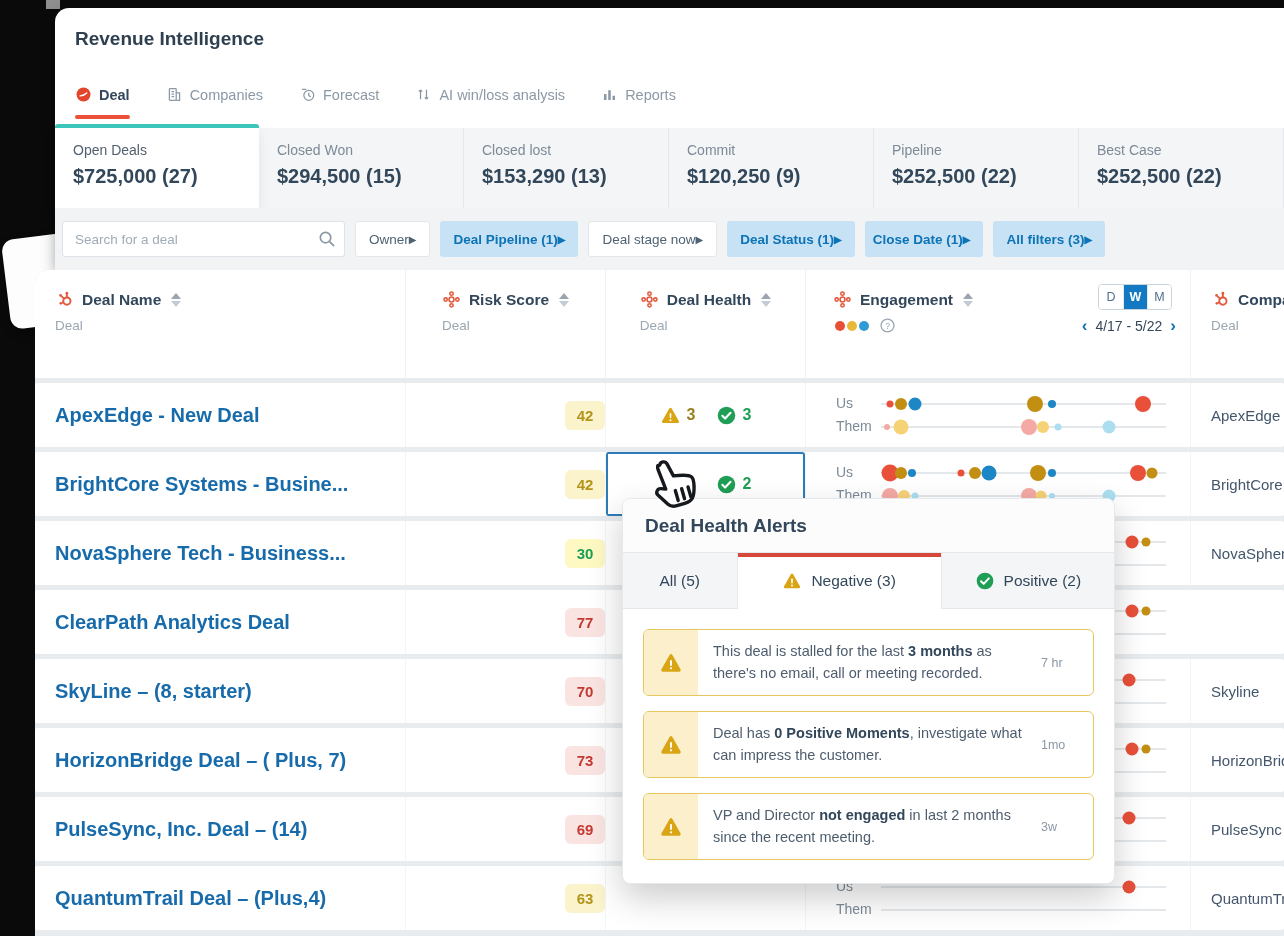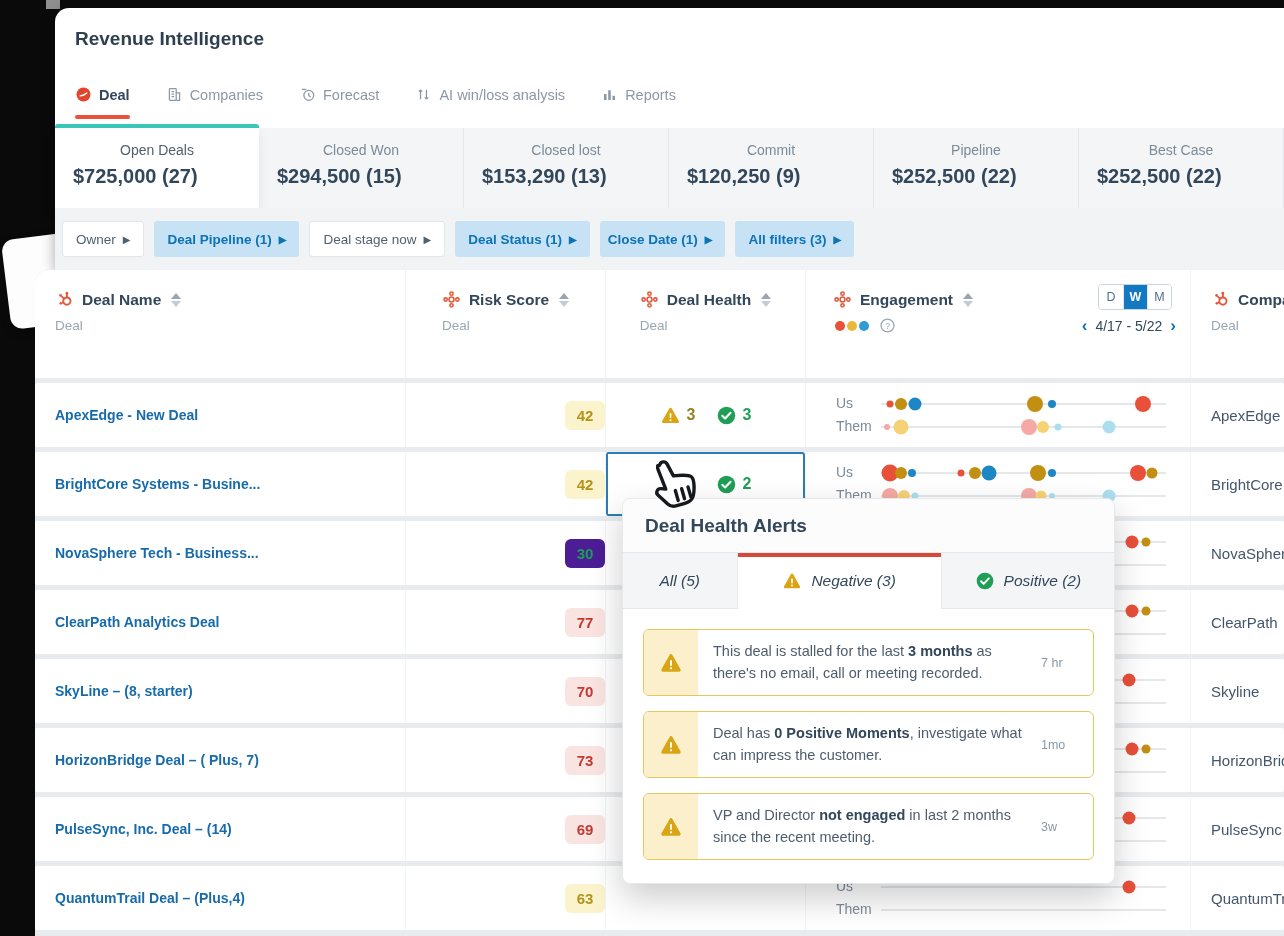--- a/index.html
+++ b/index.html
@@ -19,34 +19,34 @@
     border-radius:12px; transform:rotate(-7deg); box-shadow:0 4px 10px rgba(0,0,0,.3);
   }
   .page-title { position:absolute; left:20px; top:20px; font-size:19px; font-weight:700; color:#2e3f50; }
   .nav-tabs { position:absolute; left:20px; top:78px; display:flex; gap:36px; align-items:center; }
   .nav-tab { position:relative; display:flex; align-items:center; gap:7px; font-size:14.5px; color:#8b98a6; cursor:pointer; }
   .nav-tab .ico { width:17px; height:17px; display:inline-flex; }
   .nav-tab.active { color:#33475b; font-weight:700; }
   .nav-tab.active::after { content:""; position:absolute; left:0; right:0; bottom:-16px; height:4px; background:#eb5038; border-radius:2px; }
   .summary-row { position:absolute; left:0; top:120px; width:100%; height:80px; background:#f3f5f6; display:flex; }
   .tile { flex:1; padding:14px 18px 0; border-right:1px solid #e4e8eb; }
-  .tile .t-label { font-size:14px; color:#7d8a98; margin-bottom:7px;text-align:center; }
+  .tile .t-label { font-size:14px; color:#7d8a98; margin-bottom:7px; }
   .tile .t-value { font-size:20px; font-weight:700; color:#33475b; }
   .tile.active { position:relative; background:#fff; border-right:none; box-shadow:0 5px 12px rgba(0,0,0,.08); }
   .tile.active::before { content:""; position:absolute; left:0; right:0; top:-4px; height:4px; background:#3cc6ba; border-radius:3px 3px 0 0; }
   .tile.active .t-label { color:#52606e; }
   .filter-row { position:absolute; left:0; top:200px; width:100%; height:62px; background:#f1f3f4; display:flex; align-items:center; gap:10px; padding-left:7px; }
   .search-box { position:relative; width:283px; height:36px; }
   .search-box input {
     width:100%; height:100%; border:1px solid #dde3e8; border-radius:3px; background:#fff;
     font-family:"Liberation Sans",sans-serif; font-size:13.5px; color:#506070; padding:0 34px 0 12px; outline:none;
   }
   .search-box input::placeholder { color:#9fabb8; }
   .search-box .sico { position:absolute; right:9px; top:8px; width:19px; height:19px; }
-  .chip { height:36px; display:flex; align-items:center; gap:7px; padding:0 13px; border-radius:3px; font-size:13.5px; cursor:pointer; white-space:nowrap; }
+  .chip { height:36px; display:flex; align-items:center; padding:0 13px; border-radius:3px; font-size:13.5px; cursor:pointer; white-space:nowrap; }
   .chip .caret { font-size:10px; }
   .chip.plain { background:#fff; color:#4f6272; border:1px solid #e3e7ea; }
   .chip.blue { background:#c7e2f4; color:#0c73b6; font-weight:700; }
   
   .table-card {
     position:absolute; left:35px; top:270px; width:1249px; height:666px;
     background:#e9ecee; border-radius:14px 0 0 0; overflow:hidden;
   }
   .thead { width:100%; height:108px; background:#fff; border-radius:14px 0 0 0; display:grid; grid-template-columns:370px 200px 200px 385px 1fr; margin-bottom:5px; }
   .th { position:relative; border-left:1px solid #f0f2f4; padding-top:20px; }
@@ -67,25 +67,25 @@
   .dwm span { width:24px; height:24px; display:flex; align-items:center; justify-content:center; font-size:12.5px; color:#516f90; background:#fff; cursor:pointer; border-left:1px solid #e2e8ee; }
   .dwm span:first-child { border-left:none; }
   .dwm span.on { background:#1379c3; color:#fff; font-weight:700; }
   .datenav { position:absolute; right:14px; top:47px; display:flex; align-items:center; gap:8px; font-size:14px; color:#33475b; }
   .datenav .chv { color:#1273b0; font-size:17px; font-weight:700; cursor:pointer; line-height:1; }
   
   .trow { width:100%; height:64px; background:#fff; display:grid; grid-template-columns:370px 200px 200px 385px 1fr; margin-bottom:5px; border-radius:2px; }
   .trow.gap-before { margin-top:8px; }
   .td { position:relative; border-left:1px solid #f2f4f6; display:flex; align-items:center; }
   .td:first-child { border-left:none; }
-  .td.name { padding-left:20px; font-size:14px; font-weight:700; color:#176bab; cursor:pointer; }
+  .td.name { padding-left:20px; font-size:20px; font-weight:700; color:#176bab; cursor:pointer; }
   .td.risk { justify-content:flex-end; }
   .badge { min-width:40px; height:29px; border-radius:6px; display:flex; align-items:center; justify-content:center; font-size:15px; font-weight:700; padding:0 8px; }
   .badge.yellow { background:#fbf3cb; color:#b3941b; }
-  .badge.green  { background:#4c1d95; color:#1a9e55; }
+  .badge.green  { background:#fef9c3; color:#1a9e55; }
   .badge.red    { background:#fae4e2; color:#c23a31; }
   .td.health { justify-content:center; gap:20px; }
   .td.health.selected { box-shadow:inset 0 0 0 2px #2d7cb8; border-radius:3px; }
   .hgroup { display:flex; align-items:center; gap:6px; font-size:16px; font-weight:700; }
   .hgroup .wico, .hgroup .pico { width:21px; height:21px; display:inline-flex; }
   .hgroup.neg { color:#97801f; }
   .hgroup.pos { color:#1f9e55; }
   .td.eng { display:block; padding-top:9px; }
   .eline { position:relative; height:23px; }
   .eline .elabel { position:absolute; left:30px; top:3px; font-size:14px; color:#7d8a98; }
@@ -94,21 +94,21 @@
   .dot { position:absolute; border-radius:50%; top:12px; transform:translate(-50%,-50%); }
   .dot.red{background:#e8503a} .dot.gold{background:#c28f13} .dot.blue{background:#1d86c4}
   .dot.pink{background:#f4a9a4} .dot.yellow{background:#f6d277} .dot.lightblue{background:#abdeef}
   .td.company { padding-left:20px; font-size:15px; color:#44566b; white-space:nowrap; overflow:hidden; }
   
   .popover {
     position:absolute; left:622px; top:498px; width:493px; height:386px; background:#fff;
     border-radius:8px; border:1px solid #e6e9eb; box-shadow:0 14px 34px rgba(0,0,0,.20); z-index:5; overflow:hidden;
   }
   .pop-title { height:54px; display:flex; align-items:center; padding-left:22px; font-size:19px; font-weight:700; color:#33475b; border-bottom:1px solid #e4e8eb; background:#fcfcfc; }
-  .pop-tabs { display:flex; height:56px;font-style:italic; }
+  .pop-tabs { display:flex; height:56px; }
   .ptab { display:flex; align-items:center; justify-content:center; gap:9px; font-size:15.5px; color:#33475b; background:#f4f5f6; border-bottom:1px solid #e4e8eb; border-right:1px solid #e7eaec; cursor:pointer; }
   .ptab:nth-child(1){ width:115px; } .ptab:nth-child(2){ width:205px; } .ptab:nth-child(3){ width:173px; border-right:none; }
   .ptab .tico { width:20px; height:20px; display:inline-flex; }
   .ptab.active { position:relative; background:#fff; border-bottom:none; }
   .ptab.active::before { content:""; position:absolute; top:0; left:0; right:0; height:4px; background:#d6493a; }
   .pop-body { padding:20px 20px 0 20px; }
   .alert-card { display:flex; align-items:stretch; border:1px solid #e4c75e; border-radius:6px; overflow:hidden; margin-bottom:15px; height:67px; background:#fff; }
   .alert-stripe { width:54px; background:#fbf0cb; display:flex; align-items:center; justify-content:center; flex:none; }
   .alert-stripe .wico { width:24px; height:24px; }
   .alert-text { flex:1; padding:10px 6px 0 15px; font-size:14.5px; color:#4e5d6e; line-height:1.55; }
@@ -196,20 +196,29 @@
         <div class="tile">
           <div class="t-label">Pipeline</div>
           <div class="t-value">$252,500 (22)</div>
         </div>
         <div class="tile">
           <div class="t-label">Best Case</div>
           <div class="t-value">$252,500 (22)</div>
         </div>
       </div>
     <div class="filter-row">
+      <div class="search-box">
+        <input type="text" placeholder="Search for a deal" style="">
+        <span class="sico">
+          <svg viewBox="0 0 20 20" fill="none" stroke="#8b98a6" stroke-width="1.8">
+              <circle cx="9" cy="9" r="5.5"></circle>
+              <path d="M13.2 13.2 L17.5 17.5" stroke-linecap="round"></path>
+            </svg>
+        </span>
+      </div>
       <span id="filter-chips" style="display:flex;gap:10px">
           <button class="chip plain">
             <span>Owner</span>
             <span class="caret">▶</span>
           </button>
           <button class="chip blue" style="border: none;">
             <span>Deal Pipeline (1)</span>
             <span class="caret">▶</span>
           </button>
           <button class="chip plain">
@@ -509,23 +518,20 @@
               <span class="etrack">
                 <span class="dot red" style="left: 88%; width: 13px; height: 13px;"></span>
                 <span class="dot gold" style="left: 93%; width: 9px; height: 9px;"></span>
               </span>
             </div>
             <div class="eline">
               <span class="elabel">Them</span>
               <span class="etrack"></span>
             </div>
           </div>
-          <div class="td company">
-            <span>ClearPath</span>
-          </div>
         </div>
         <div class="trow">
           <div class="td name">
             <span>SkyLine – (8, starter)</span>
           </div>
           <div class="td risk">
             <span class="badge red">70</span>
           </div>
           <div class="td health"></div>
           <div class="td eng">

